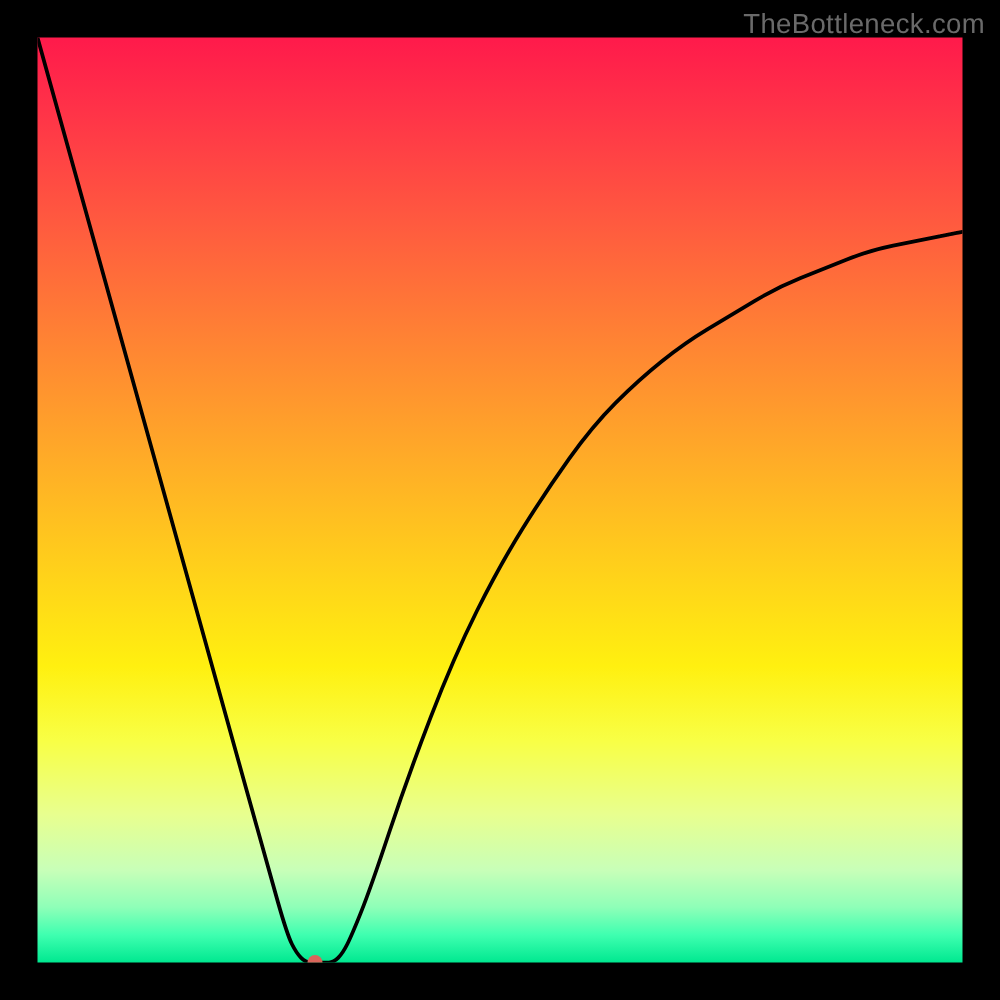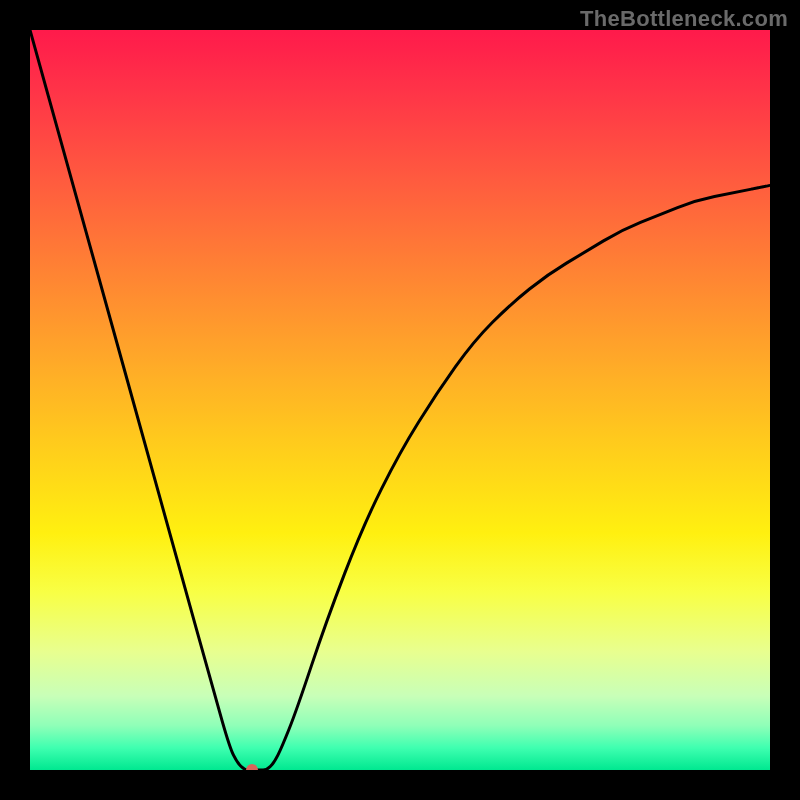--- a/index.html
+++ b/index.html
@@ -45,21 +45,21 @@
     width: 100%;
     height: 100%;
   }
   .watermark {
     position: absolute;
     top: 6px;
     right: 12px;
     font-family: Arial, Helvetica, sans-serif;
     font-size: 22px;
     color: #6a6a6a;
-    font-weight: 700;
+    font-weight: 400;
     letter-spacing: 0.3px;
   }
 </style>
 </head>
 <body>
 
 <div class="chart-wrap">
 
   <div class="plot-area">
     <svg class="curve" viewBox="0 0 740 740" preserveAspectRatio="none">

